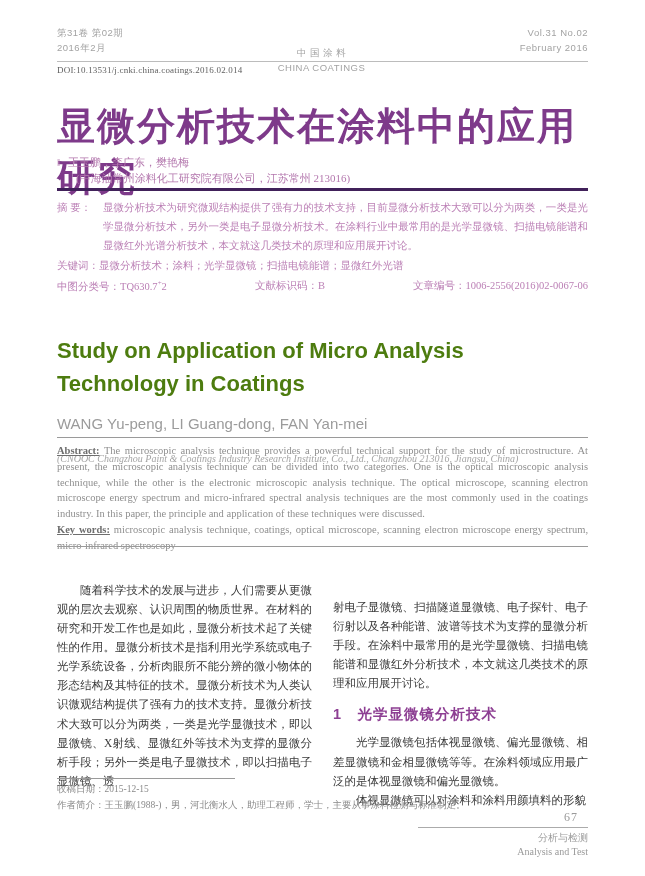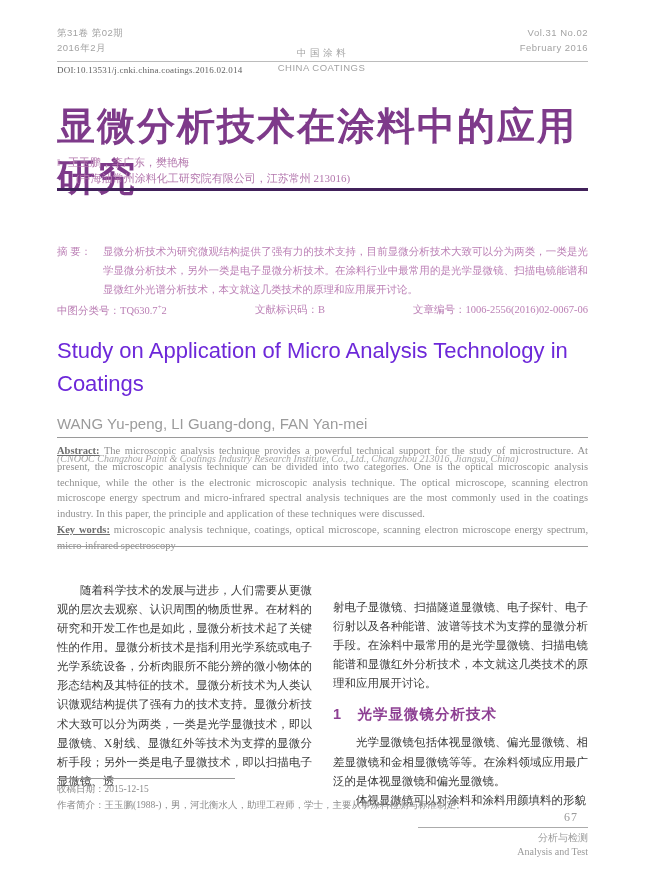--- a/index.html
+++ b/index.html
@@ -16,28 +16,28 @@
 
   
   .cn-title { position: absolute; top: 101px; left: 57px; width: 531px; font-size: 38px; font-weight: bold; color: #7e3a8a; letter-spacing: 2px; font-family: "Liberation Sans", sans-serif; }
   .cn-authors { position: absolute; top: 155px; left: 57px; font-size: 11px; color: #b478ae; }
   .cn-authors .marker { margin-right: 7px; letter-spacing: 1px; }
   .cn-affil { position: absolute; top: 171px; left: 76px; font-size: 11px; color: #b478ae; }
   .thick-rule { position: absolute; top: 188px; left: 57px; right: 57px; height: 3px; background: #41215a; }
 
   
   .cn-abstract { position: absolute; top: 199px; left: 57px; width: 531px; font-size: 10.5px; line-height: 1.8; color: #bb7fb5; text-align: justify; }
-  .abs-row { position: relative; padding-left: 46px; margin-top: 44px; }
+  .abs-row { position: relative; padding-left: 46px; }
   .abs-label { position: absolute; left: 0; top: 0; }
   .kw-row { margin-top: 1px; }
   .meta-row { display: flex; justify-content: space-between; margin-top: 1px; }
   sup { font-size: 7px; }
 
   
-  .en-title { position: absolute; top: 334px; left: 57px; width: 531px; font-size: 22px; font-weight: normal; color: #6d28d9; line-height: 1.5; font-family: "Liberation Sans", sans-serif; }
+  .en-title { position: absolute; top: 334px; left: 57px; width: 531px; font-size: 22px; font-weight: bold; color: #4d7c0f; line-height: 1.5; font-family: "Liberation Sans", sans-serif; }
   .en-authors { position: absolute; top: 415px; left: 57px; font-size: 15px; color: #9b9b9b; font-family: Liberation Sans, sans-serif; }
   .en-affil { position: absolute; top: 421px; left: 57px; font-size: 10px; font-style: italic; color: #a5a5a5; margin-top: 32px; }
   .rule-1 { position: absolute; top: 437px; left: 57px; right: 57px; border-top: 1px solid #9a9a9a; }
   .en-abstract { position: absolute; top: 443px; left: 57px; width: 531px; font-size: 10.5px; color: #8f8f8f; line-height: 1.5; text-align: justify; }
   .en-abstract b { color: #6e6e6e; text-decoration: underline; }
   .rule-2 { position: absolute; top: 546px; left: 57px; right: 57px; border-top: 1px solid #9a9a9a; }
 
   
   .columns { position: absolute; top: 581px; left: 57px; width: 531px; display: flex; gap: 21px; }
   .col { width: 255px; font-size: 11.5px; color: #3a3a3a; line-height: 1.66; text-align: justify; }
@@ -84,20 +84,23 @@
     <span class="marker">‖</span><span>王玉鹏，李广东，樊艳梅</span>
   </div>
   <div class="cn-affil">(中海油常州涂料化工研究院有限公司，江苏常州  213016)</div>
   <div class="thick-rule"></div>
 
   <div class="cn-abstract">
     <div class="abs-row">
       <span class="abs-label">摘  要：</span>
       <span>显微分析技术为研究微观结构提供了强有力的技术支持，目前显微分析技术大致可以分为两类，一类是光学显微分析技术，另外一类是电子显微分析技术。在涂料行业中最常用的是光学显微镜、扫描电镜能谱和显微红外光谱分析技术，本文就这几类技术的原理和应用展开讨论。</span>
     </div>
+    <div class="kw-row">
+      <span>关键词：</span><span>显微分析技术；涂料；光学显微镜；扫描电镜能谱；显微红外光谱</span>
+    </div>
     <div class="meta-row">
       <span><span>中图分类号：</span><span>TQ630.7</span><sup>+</sup><span>2</span></span>
       <span><span>文献标识码：</span><span>B</span></span>
       <span><span>文章编号：</span><span>1006-2556(2016)02-0067-06</span></span>
     </div>
   </div>
 
   <h2 class="en-title">Study on Application of Micro Analysis Technology in Coatings</h2>
   <div class="en-authors">WANG Yu-peng, LI Guang-dong, FAN Yan-mei</div>
   <div class="en-affil">(CNOOC Changzhou Paint &amp; Coatings Industry Research Institute, Co., Ltd., Changzhou 213016, Jiangsu, China)</div>

